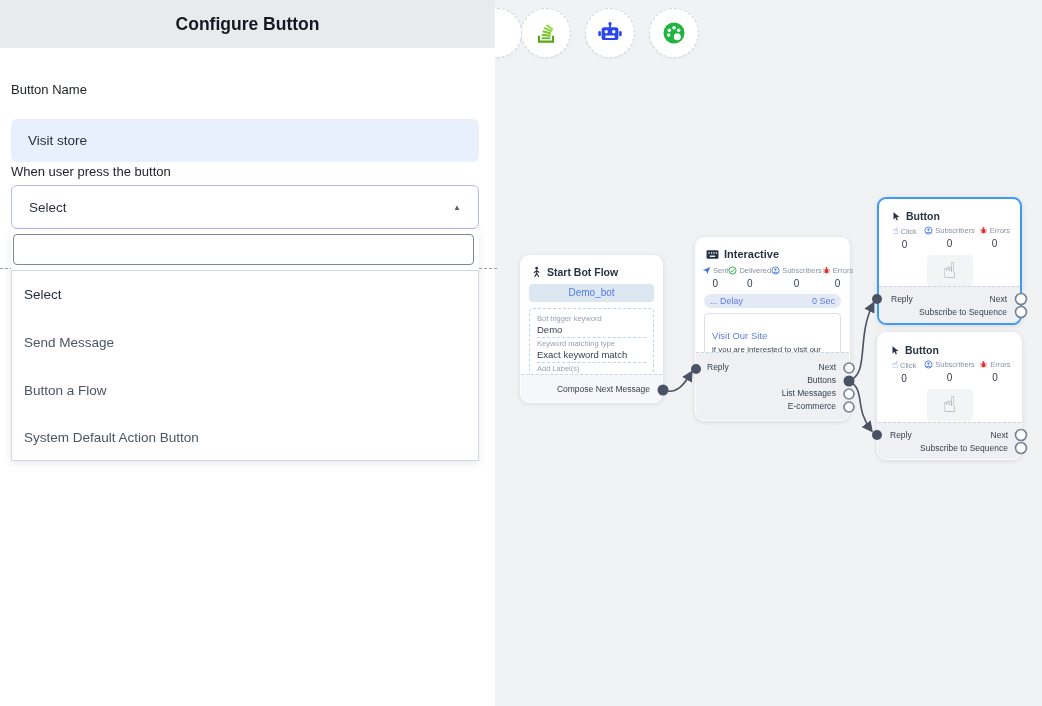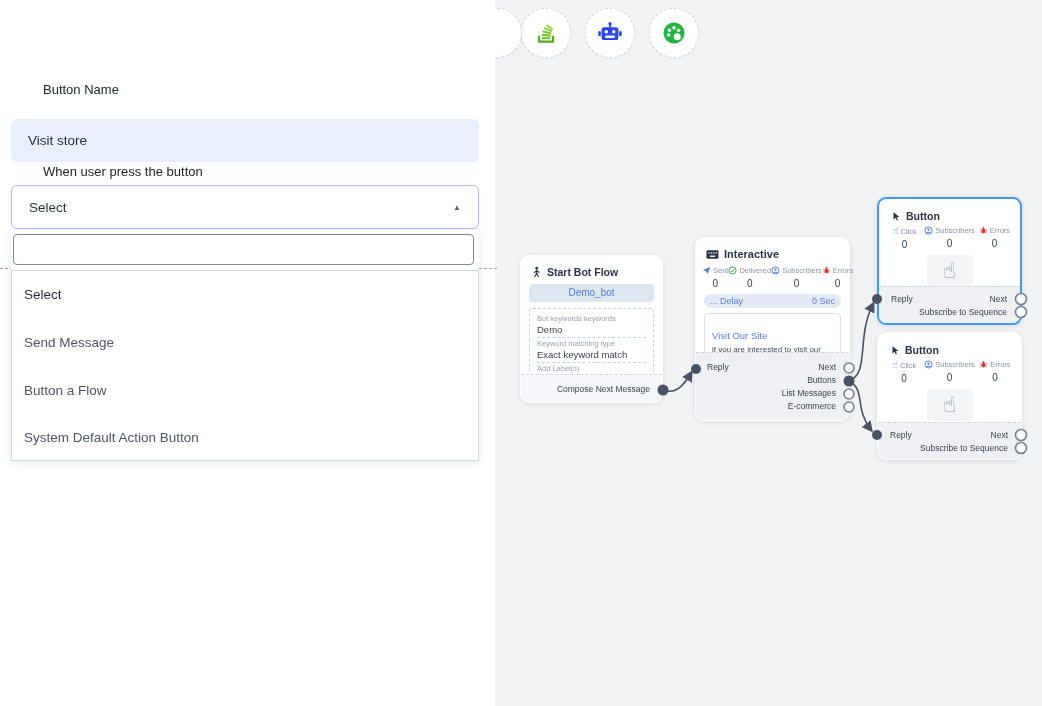--- a/index.html
+++ b/index.html
@@ -57,21 +57,21 @@
   .hand-box { width:46px; height:32px; margin:5px auto 0; background:#f2f4f6;
     border-radius:4px; display:flex; align-items:center; justify-content:center; }
   .hand-glyph { font-family:"DejaVu Sans", sans-serif; font-size:22px; color:#8e97a6; line-height:1; }
   .hand-glyph.small { font-size:10px; color:#4478e0; }
   
   .left-panel { position:absolute; left:0; top:0; width:495px; height:706px;
     background:#fff; z-index:10; }
   .panel-header { height:48px; background:#e8eaec; display:flex; align-items:center;
     justify-content:center; }
   .panel-title { font-size:17.5px; font-weight:bold; color:#14181f; }
-  .form-label { position:absolute; left:11px; font-size:13px; color:#212529;margin-left:32px; }
+  .form-label { position:absolute; left:11px; font-size:13px; color:#212529; }
   .text-input { position:absolute; left:11px; width:468px; height:43px;
     background:#e8effd; border:none; border-radius:6px; padding:0 17px;
     font-size:13.5px; color:#27303c; font-family:"Liberation Sans", sans-serif; }
   .select-box { position:absolute; left:11px; top:185px; width:468px; height:44px;
     background:#fff; border:1px solid #b3baf3; border-radius:6px;
     display:flex; align-items:center; justify-content:space-between;
     padding:0 17px; cursor:pointer; }
   .select-value { font-size:13.5px; color:#2b323c; }
   .caret-up { font-size:8px; color:#5a6068; }
   .dashed-divider { position:absolute; left:0; top:268px; width:497px;
@@ -133,21 +133,21 @@
     <div class="node-header">
       <svg width="11" height="12" viewBox="0 0 12 12">
         <circle cx="6.2" cy="1.8" r="1.5" fill="#2a3344"></circle>
         <path d="M6.2 3.6 V7.4 M6.2 4.6 L3.6 6.6 M6.2 4.6 L8.8 6.2 M6.2 7.4 L4.2 11 M6.2 7.4 L8.2 11" stroke="#2a3344" stroke-width="1.2" fill="none" stroke-linecap="round"></path>
       </svg>
       <span>Start Bot Flow</span>
     </div>
     <div class="bot-pill">Demo_bot</div>
     <div class="fields-box">
       <div class="field">
-        <div class="field-label">Bot keywords keywords</div>
+        <div class="field-label">Bot trigger keyword</div>
         <div class="field-value">Demo</div>
       </div>
       <div class="field">
         <div class="field-label">Keyword matching type</div>
         <div class="field-value">Exact keyword match</div>
       </div>
       <div class="field">
         <div class="field-label">Add Label(s)</div>
         <div class="field-value">demo</div>
       </div>
@@ -346,20 +346,23 @@
     <circle cx="1021" cy="299" r="5.5" fill="#fcfdfe" stroke="#768090" stroke-width="1.6"></circle>
     <circle cx="1021" cy="312" r="5.5" fill="#fcfdfe" stroke="#768090" stroke-width="1.6"></circle>
 
     <circle cx="877" cy="435" r="5" fill="#4a5365"></circle>
     <circle cx="1021" cy="435" r="5.5" fill="#fcfdfe" stroke="#768090" stroke-width="1.6"></circle>
     <circle cx="1021" cy="448" r="5.5" fill="#fcfdfe" stroke="#768090" stroke-width="1.6"></circle>
   </svg>
 </div>
 
 <div class="left-panel">
+  <div class="panel-header">
+    <div class="panel-title">Configure Button</div>
+  </div>
 
   <div class="form-label" style="top:82px;">Button Name</div>
   <input class="text-input" style="top: 103px; margin-top: 16px;" type="text" value="Visit store">
 
   <div class="form-label" style="top:164px;">When user press the button</div>
 
   <div class="select-box">
     <span class="select-value">Select</span>
     <span class="caret-up">▲</span>
   </div>

